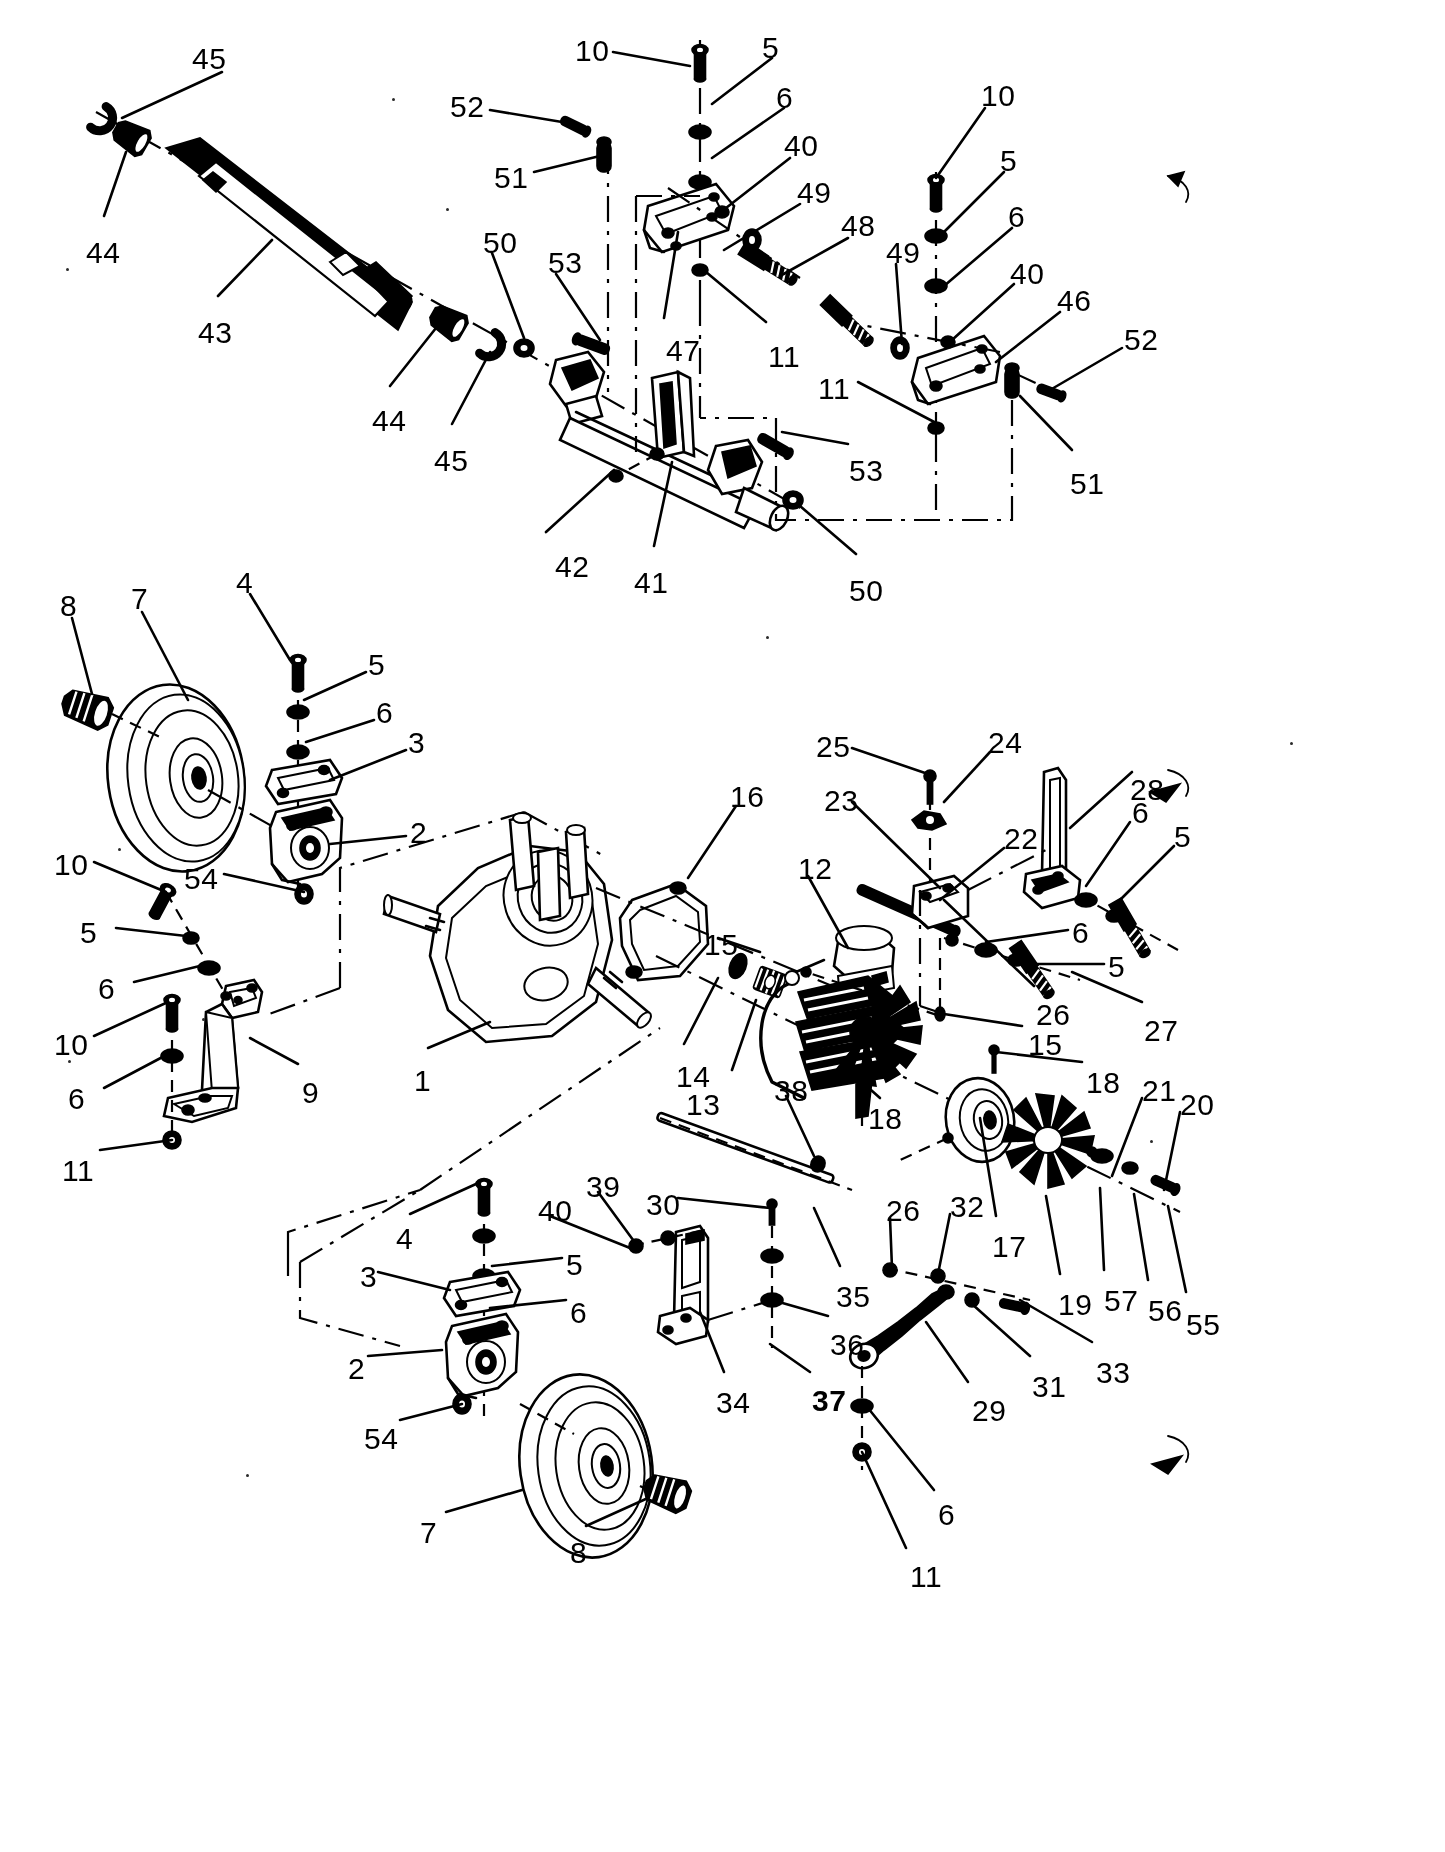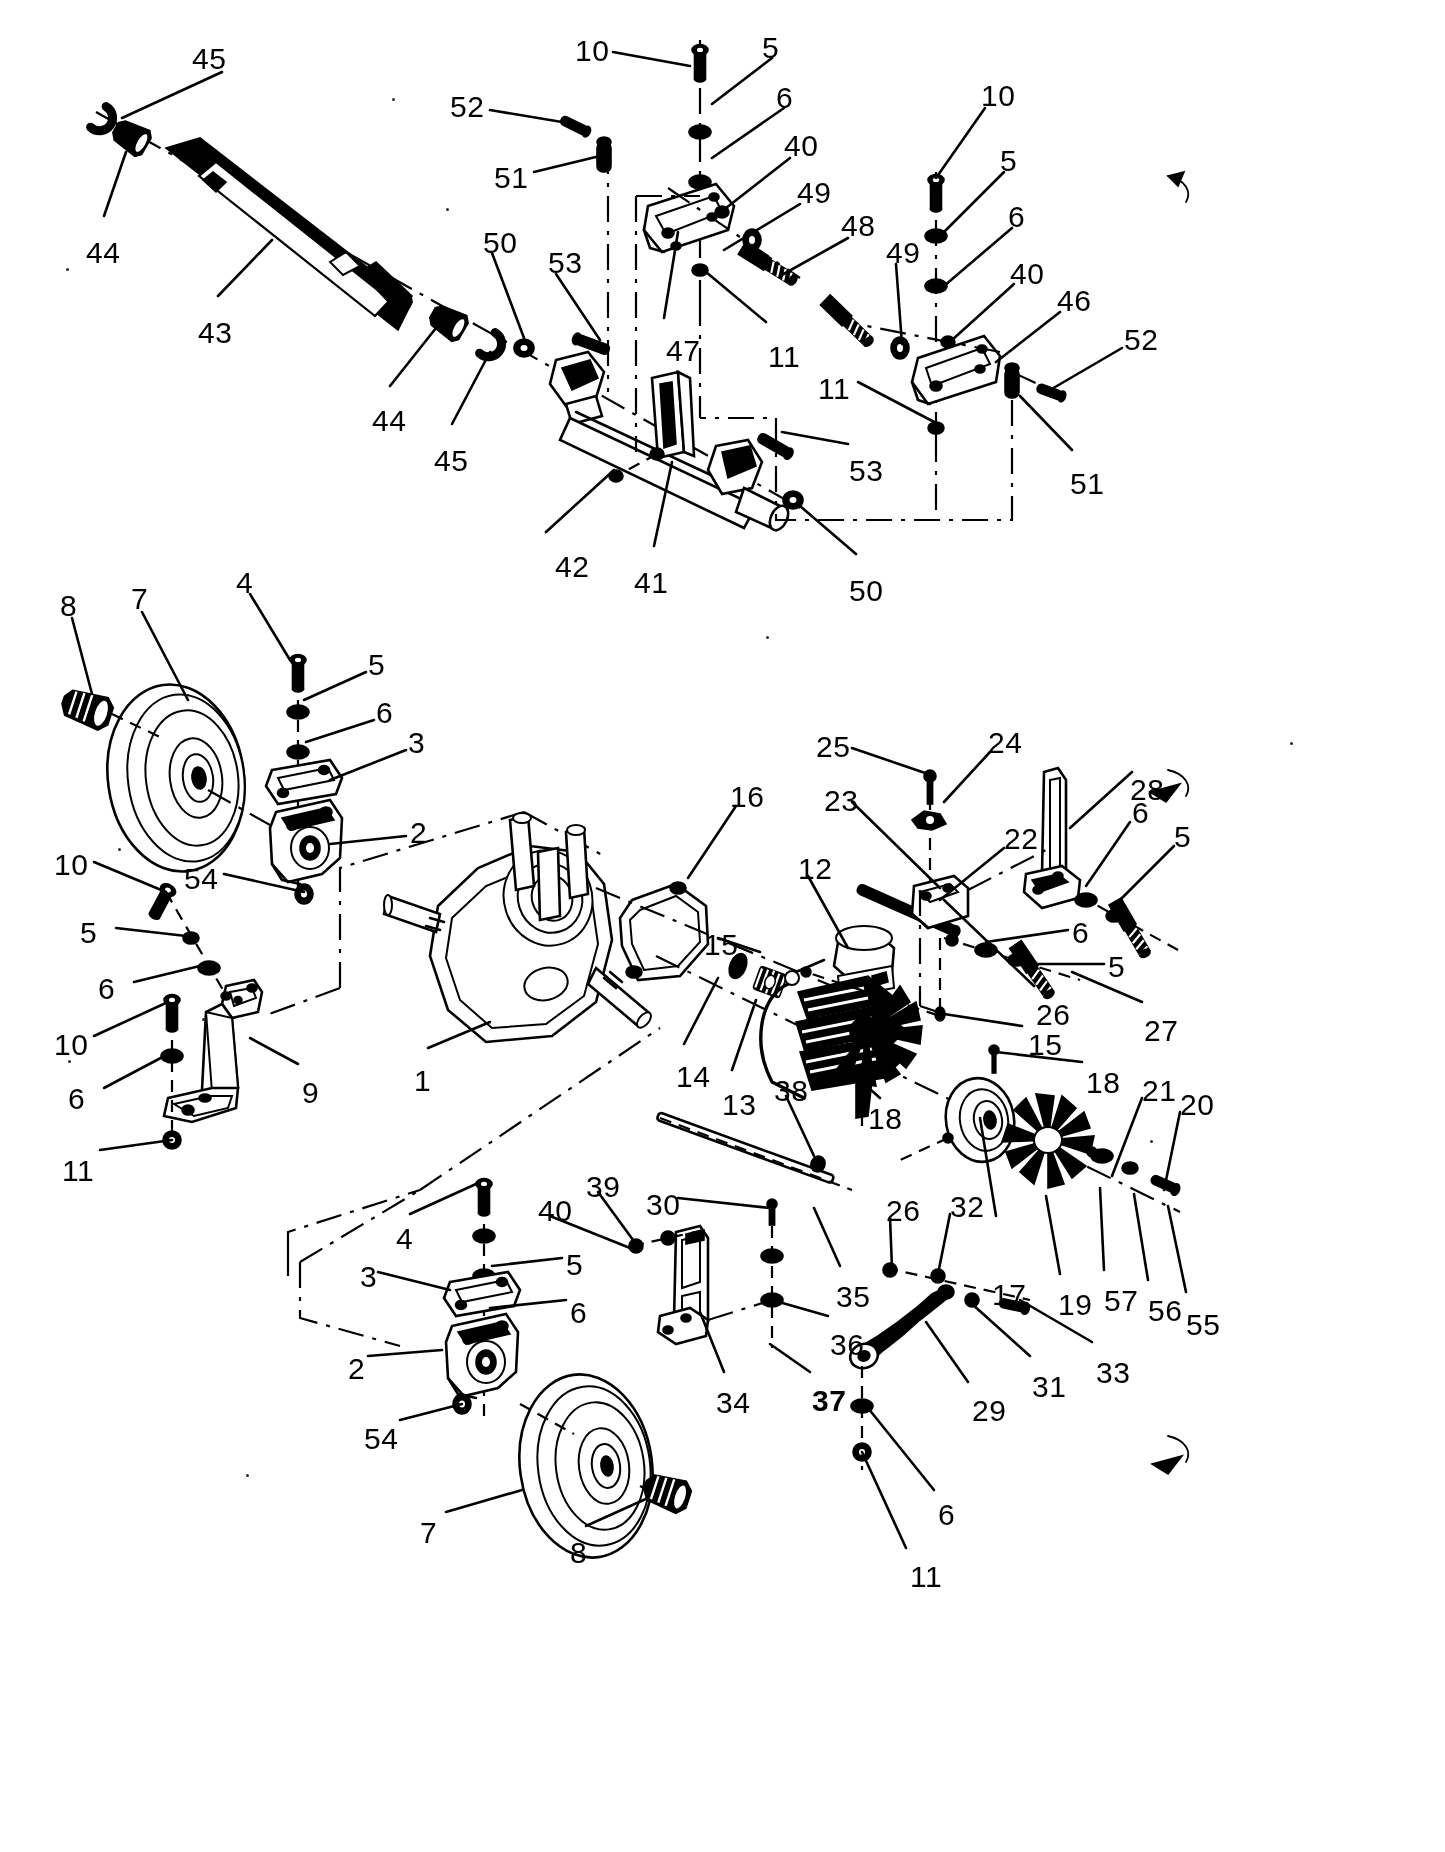--- a/index.html
+++ b/index.html
@@ -758,39 +758,39 @@
       <div class="callout" style="left: 80px; top: 918px;">5</div>
       <div class="callout" style="left: 98px; top: 974px;">6</div>
       <div class="callout" style="left: 54px; top: 1030px;">10</div>
       <div class="callout" style="left: 68px; top: 1084px;">6</div>
       <div class="callout" style="left: 302px; top: 1078px;">9</div>
       <div class="callout" style="left: 62px; top: 1156px;">11</div>
       <div class="callout" style="left: 414px; top: 1066px;">1</div>
       <div class="callout" style="left: 730px; top: 782px;">16</div>
       <div class="callout" style="left: 704px; top: 930px;">15</div>
       <div class="callout" style="left: 676px; top: 1062px;">14</div>
-      <div class="callout" style="left: 722px; top: 1090px; text-align: right;">13</div>
+      <div class="callout" style="left: 686px; top: 1090px; text-align: right;">13</div>
       <div class="callout" style="left: 798px; top: 854px;">12</div>
       <div class="callout" style="left: 816px; top: 732px;">25</div>
       <div class="callout" style="left: 824px; top: 786px;">23</div>
       <div class="callout" style="left: 988px; top: 728px;">24</div>
       <div class="callout" style="left: 1004px; top: 824px;">22</div>
       <div class="callout" style="left: 1130px; top: 748px; margin-top: 27px;">28</div>
       <div class="callout" style="left: 1132px; top: 798px;">6</div>
       <div class="callout" style="left: 1174px; top: 822px;">5</div>
       <div class="callout" style="left: 1072px; top: 918px;">6</div>
       <div class="callout" style="left: 1108px; top: 952px;">5</div>
       <div class="callout" style="left: 1036px; top: 1000px;">26</div>
       <div class="callout" style="left: 1144px; top: 1016px;">27</div>
       <div class="callout" style="left: 1028px; top: 1030px;">15</div>
       <div class="callout" style="left: 1086px; top: 1068px;">18</div>
       <div class="callout" style="left: 868px; top: 1104px;">18</div>
       <div class="callout" style="left: 1142px; top: 1076px;">21</div>
       <div class="callout" style="left: 1180px; top: 1090px;">20</div>
-      <div class="callout" style="left: 992px; top: 1232px; margin-top: 48px;">17</div>
+      <div class="callout" style="left: 992px; top: 1232px;">17</div>
       <div class="callout" style="left: 1058px; top: 1290px;">19</div>
       <div class="callout" style="left: 1104px; top: 1286px;">57</div>
       <div class="callout" style="left: 1148px; top: 1296px;">56</div>
       <div class="callout" style="left: 1186px; top: 1310px;">55</div>
       <div class="callout" style="left: 774px; top: 1076px;">38</div>
       <div class="callout" style="left: 586px; top: 1172px;">39</div>
       <div class="callout" style="left: 538px; top: 1196px;">40</div>
       <div class="callout" style="left: 646px; top: 1190px;">30</div>
       <div class="callout" style="left: 396px; top: 1224px;">4</div>
       <div class="callout" style="left: 566px; top: 1250px;">5</div>

